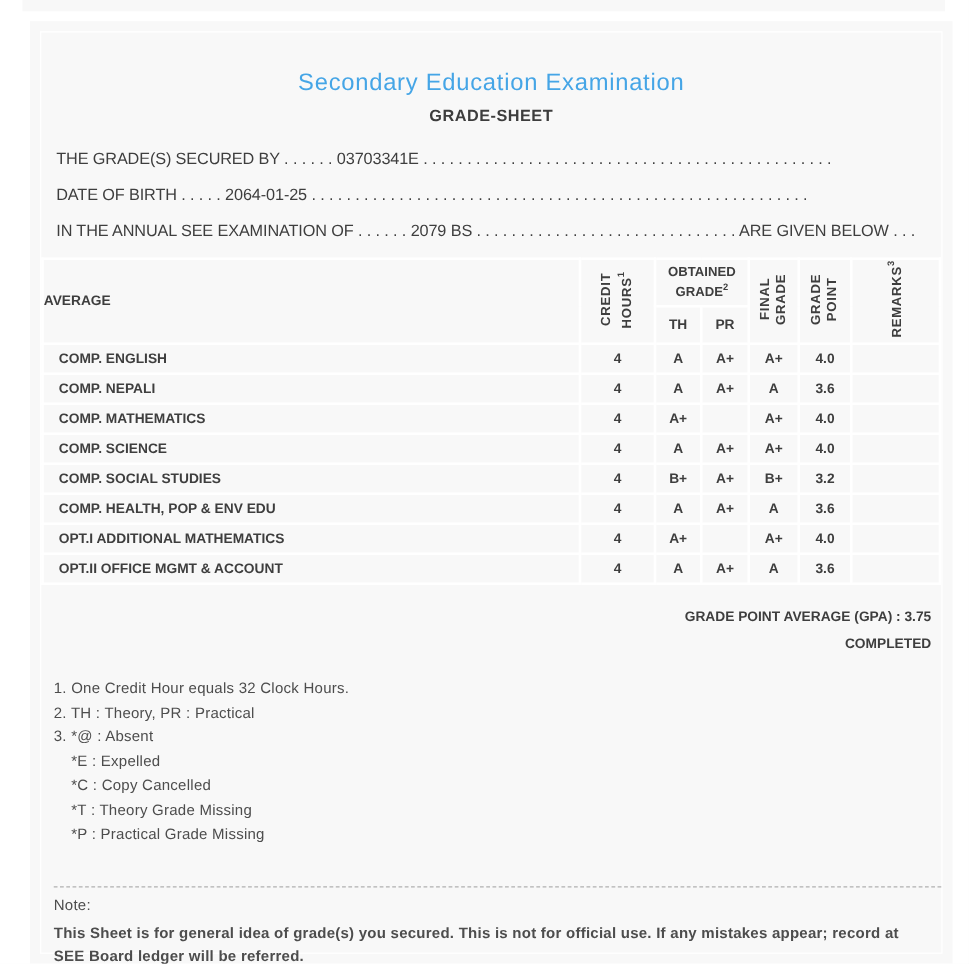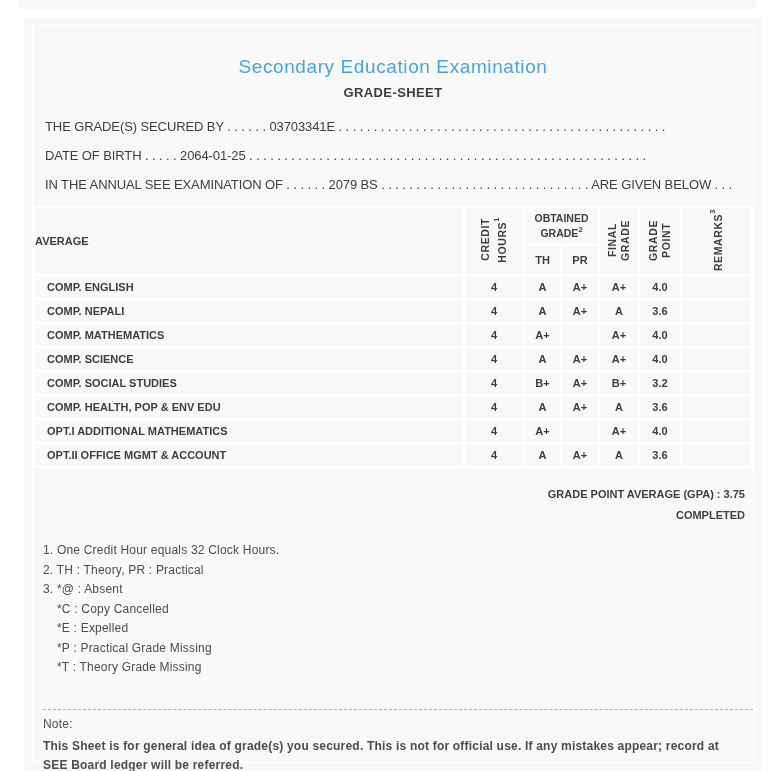--- a/index.html
+++ b/index.html
@@ -271,24 +271,24 @@
         <span>GRADE POINT AVERAGE (GPA) :</span>
         <span>3.75</span>
       </div>
       <div class="status-line">COMPLETED</div>
     </div>
 
     <div class="footnotes">
       <div class="footnote">1. One Credit Hour equals 32 Clock Hours.</div>
       <div class="footnote">2. TH : Theory, PR : Practical</div>
       <div class="footnote">3. *@ : Absent</div>
+      <div class="footnote indent">*E : Expelled</div>
       <div class="footnote indent">*C : Copy Cancelled</div>
-      <div class="footnote indent">*E : Expelled</div>
+      <div class="footnote indent">*T : Theory Grade Missing</div>
       <div class="footnote indent">*P : Practical Grade Missing</div>
-      <div class="footnote indent">*T : Theory Grade Missing</div>
     </div>
 
     <div class="note">
       <div class="note-label">Note:</div>
       <div class="note-text">This Sheet is for general idea of grade(s) you secured. This is not for official use. If any mistakes appear; record at SEE Board ledger will be referred.</div>
     </div>
 
   </div>
 </div>
 

